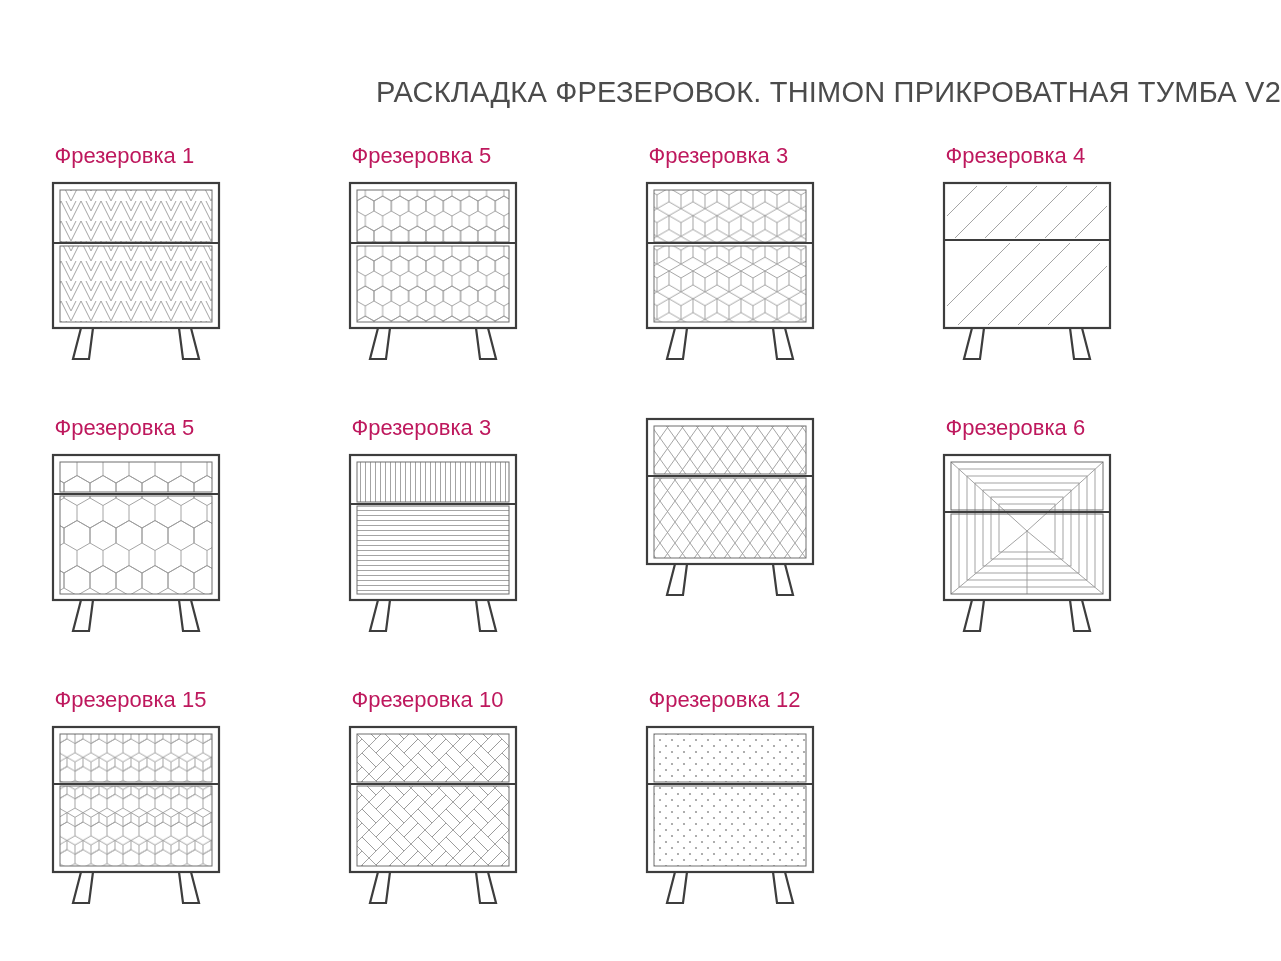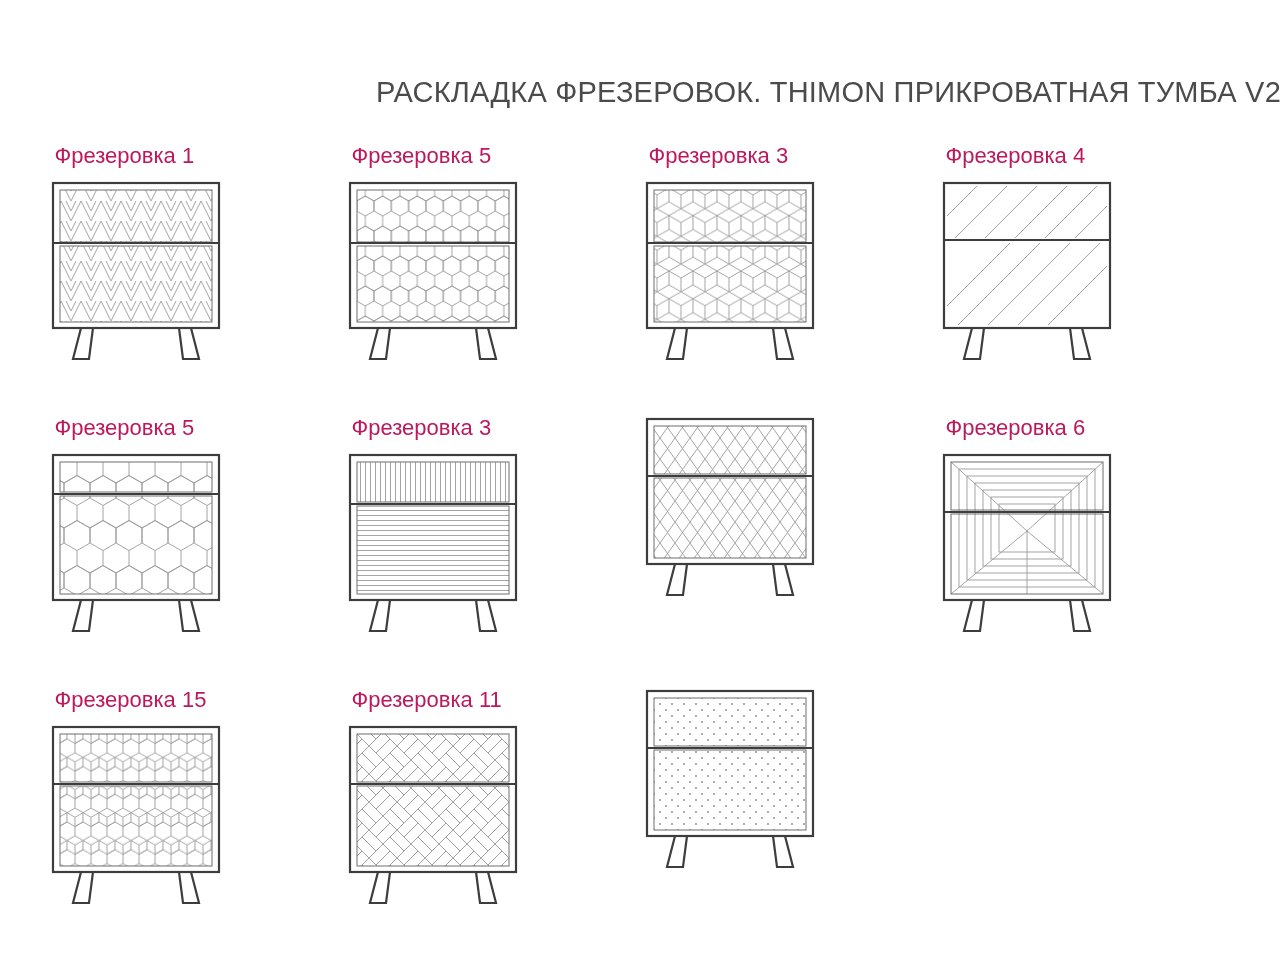--- a/index.html
+++ b/index.html
@@ -384,21 +384,21 @@
         <rect class="stroke-thin" x="9" y="9" width="152" height="48"></rect>
         <rect class="stroke-thin" x="9" y="61" width="152" height="80"></rect>
         <line class="stroke-main" x1="2" y1="59" x2="168" y2="59"></line>
         <path class="stroke-main" d="M30 147 L22 178 L38 178 L42 147 Z"></path>
         <path class="stroke-main" d="M140 147 L148 178 L132 178 L128 147 Z"></path>
       </svg>
     </div>
   </div>
 
   <div class="cell">
-    <div class="cell-label">Фрезеровка 11</div>
+    <div class="cell-label">Фрезеровка 10</div>
     <div class="cabinet-wrap">
       <svg class="cabinet" width="180" height="180" viewBox="0 0 180 180">
         <defs>
           <clipPath id="clipTop11">
               <rect x="9" y="9" width="152" height="48"></rect>
             </clipPath>
           <clipPath id="clipBot11">
               <rect x="9" y="61" width="152" height="80"></rect>
             </clipPath>
           <pattern id="pZig11" width="28" height="28" patternUnits="userSpaceOnUse">
@@ -419,20 +419,21 @@
         <rect class="stroke-thin" x="9" y="9" width="152" height="48"></rect>
         <rect class="stroke-thin" x="9" y="61" width="152" height="80"></rect>
         <line class="stroke-main" x1="2" y1="59" x2="168" y2="59"></line>
         <path class="stroke-main" d="M30 147 L22 178 L38 178 L42 147 Z"></path>
         <path class="stroke-main" d="M140 147 L148 178 L132 178 L128 147 Z"></path>
       </svg>
     </div>
   </div>
 
   <div class="cell">
+    <div class="cell-label">Фрезеровка 12</div>
     <div class="cabinet-wrap">
       <svg class="cabinet" width="180" height="180" viewBox="0 0 180 180">
         <defs>
           <clipPath id="clipTop12">
               <rect x="9" y="9" width="152" height="48"></rect>
             </clipPath>
           <clipPath id="clipBot12">
               <rect x="9" y="61" width="152" height="80"></rect>
             </clipPath>
           <pattern id="pDot12" width="12" height="12" patternUnits="userSpaceOnUse">

